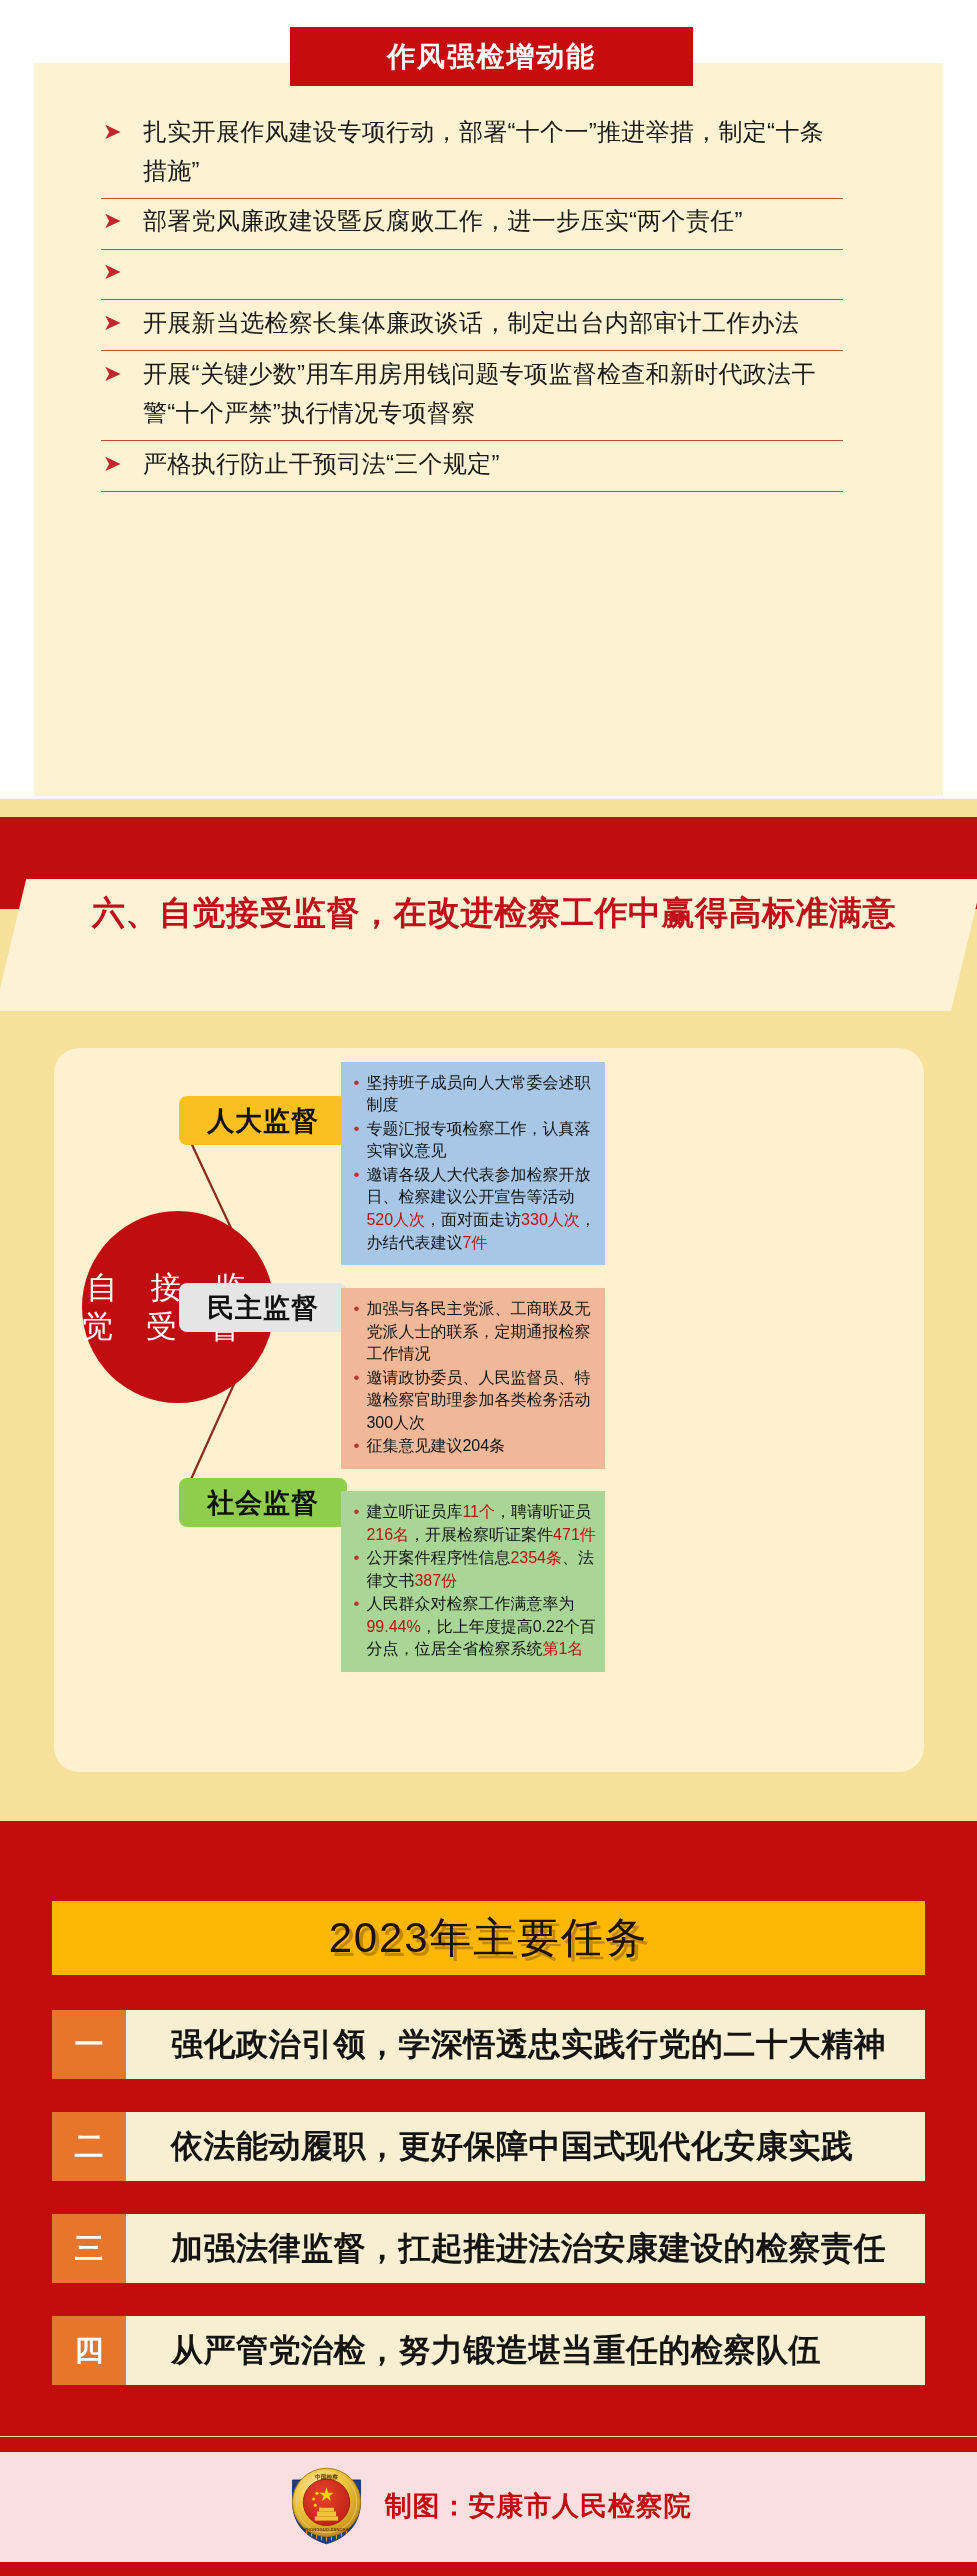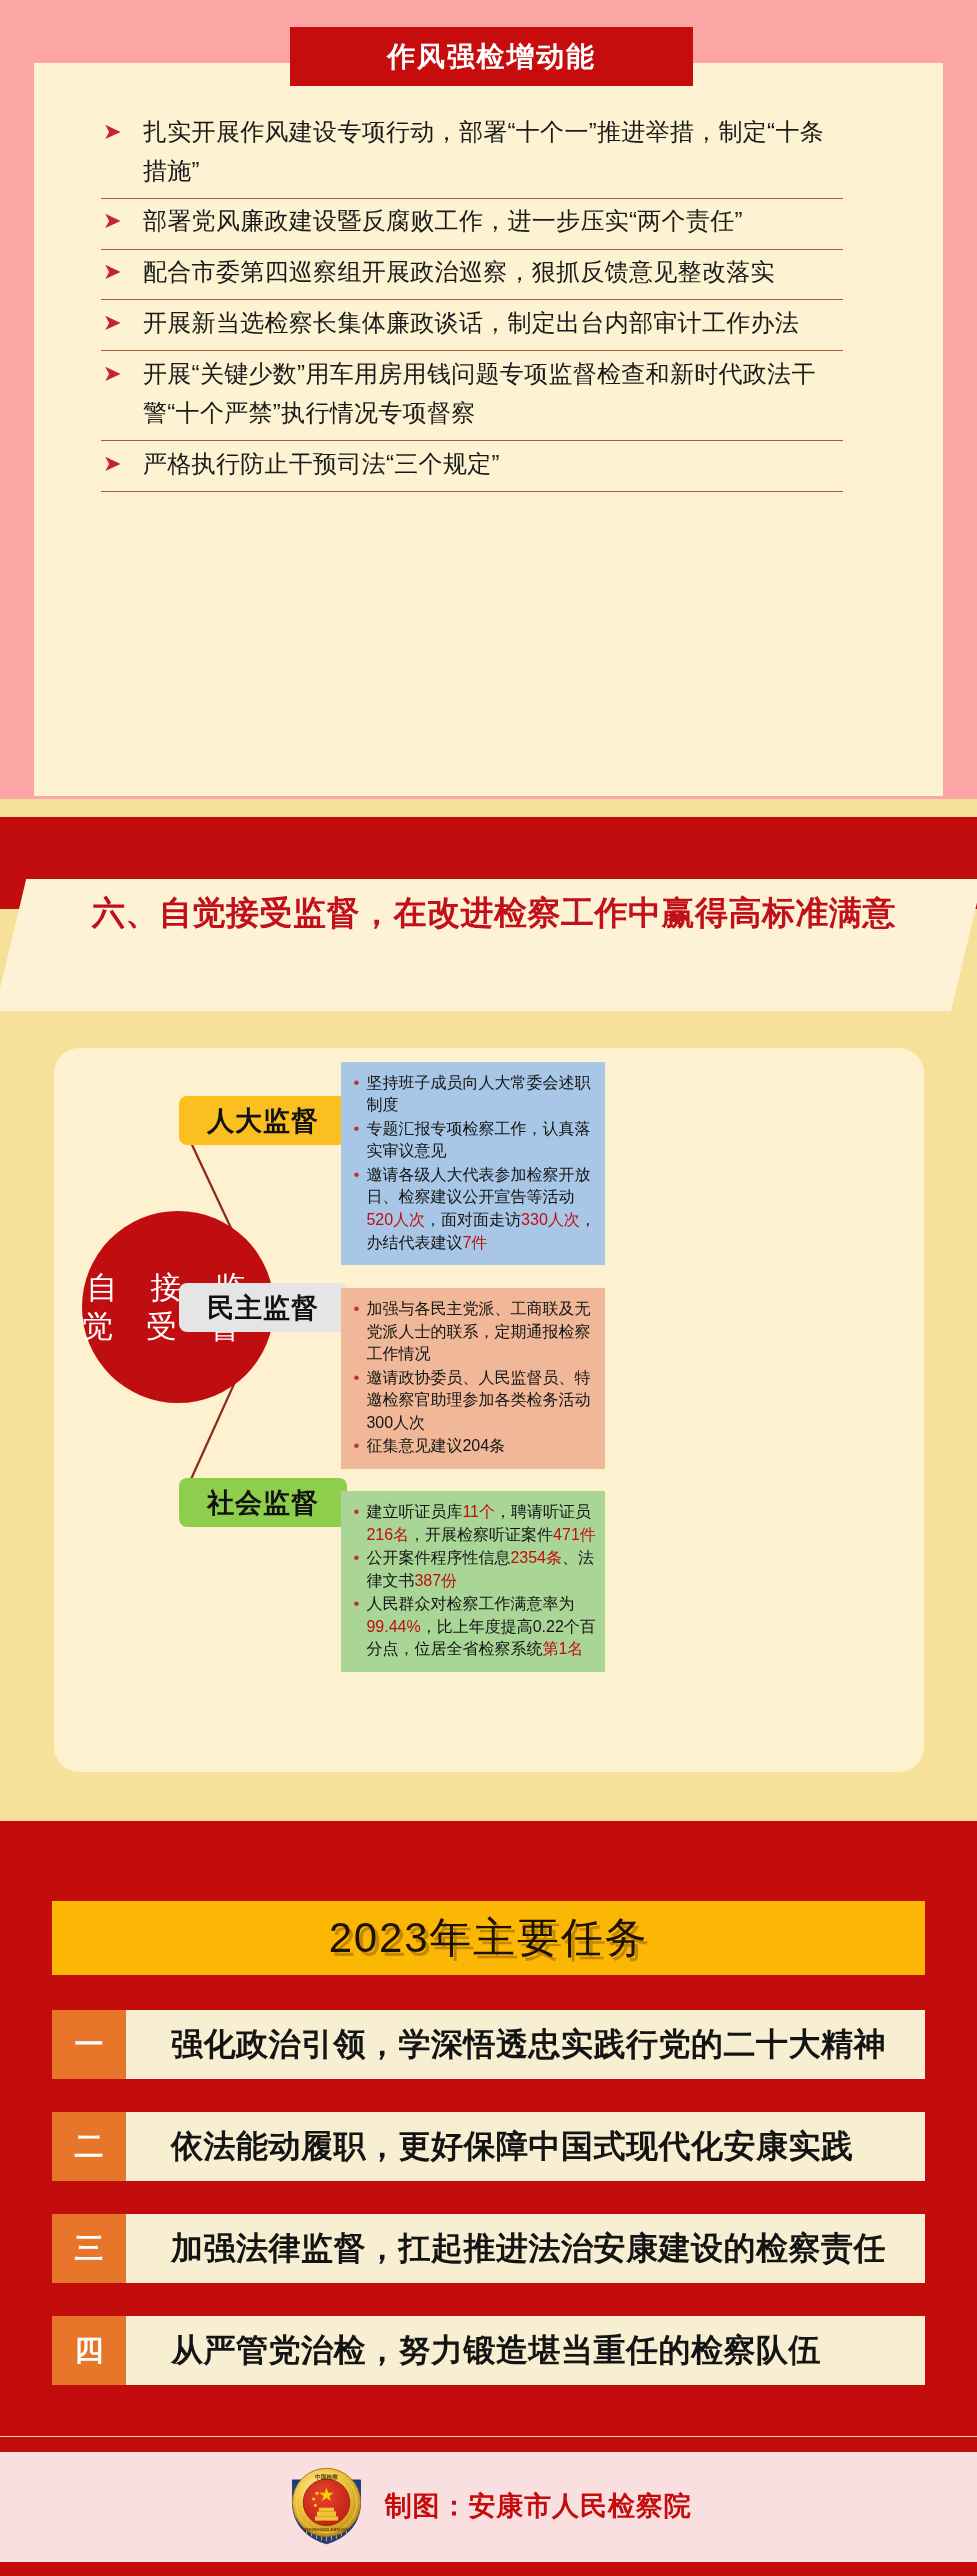--- a/index.html
+++ b/index.html
@@ -7,21 +7,21 @@
     width: 977px;
     background: #f6e09a;
     font-family: "Liberation Sans", "DejaVu Sans", sans-serif;
   }
   body { width: 977px; height: 2576px; position: relative; overflow: hidden; }
 
   
   .sec-top {
     position: absolute;
     left: 0; top: 0; width: 977px; height: 799px;
-    background: #fca5a5;
+    background: #ffffff;
   }
   .top-card {
     position: absolute;
     left: 34px; top: 63px; width: 909px; height: 733px;
     background: #fdf3d2;
   }
   .top-title {
     position: absolute;
     left: 290px; top: 27px;
     width: 403px; height: 59px;
@@ -251,21 +251,20 @@
       <div class="bullet-row">
         <div class="bullet-arrow">➤</div>
         <div class="bullet-text">扎实开展作风建设专项行动，部署“十个一”推进举措，制定“十条措施”</div>
       </div>
       <div class="bullet-row">
         <div class="bullet-arrow">➤</div>
         <div class="bullet-text">部署党风廉政建设暨反腐败工作，进一步压实“两个责任”</div>
       </div>
       <div class="bullet-row">
         <div class="bullet-arrow">➤</div>
-        <div class="bullet-text">配合市委第四巡察组开展政治巡察，狠抓反馈意见整改落实</div>
       </div>
       <div class="bullet-row">
         <div class="bullet-arrow">➤</div>
         <div class="bullet-text">开展新当选检察长集体廉政谈话，制定出台内部审计工作办法</div>
       </div>
       <div class="bullet-row">
         <div class="bullet-arrow">➤</div>
         <div class="bullet-text">开展“关键少数”用车用房用钱问题专项监督检查和新时代政法干警“十个严禁”执行情况专项督察</div>
       </div>
       <div class="bullet-row">

